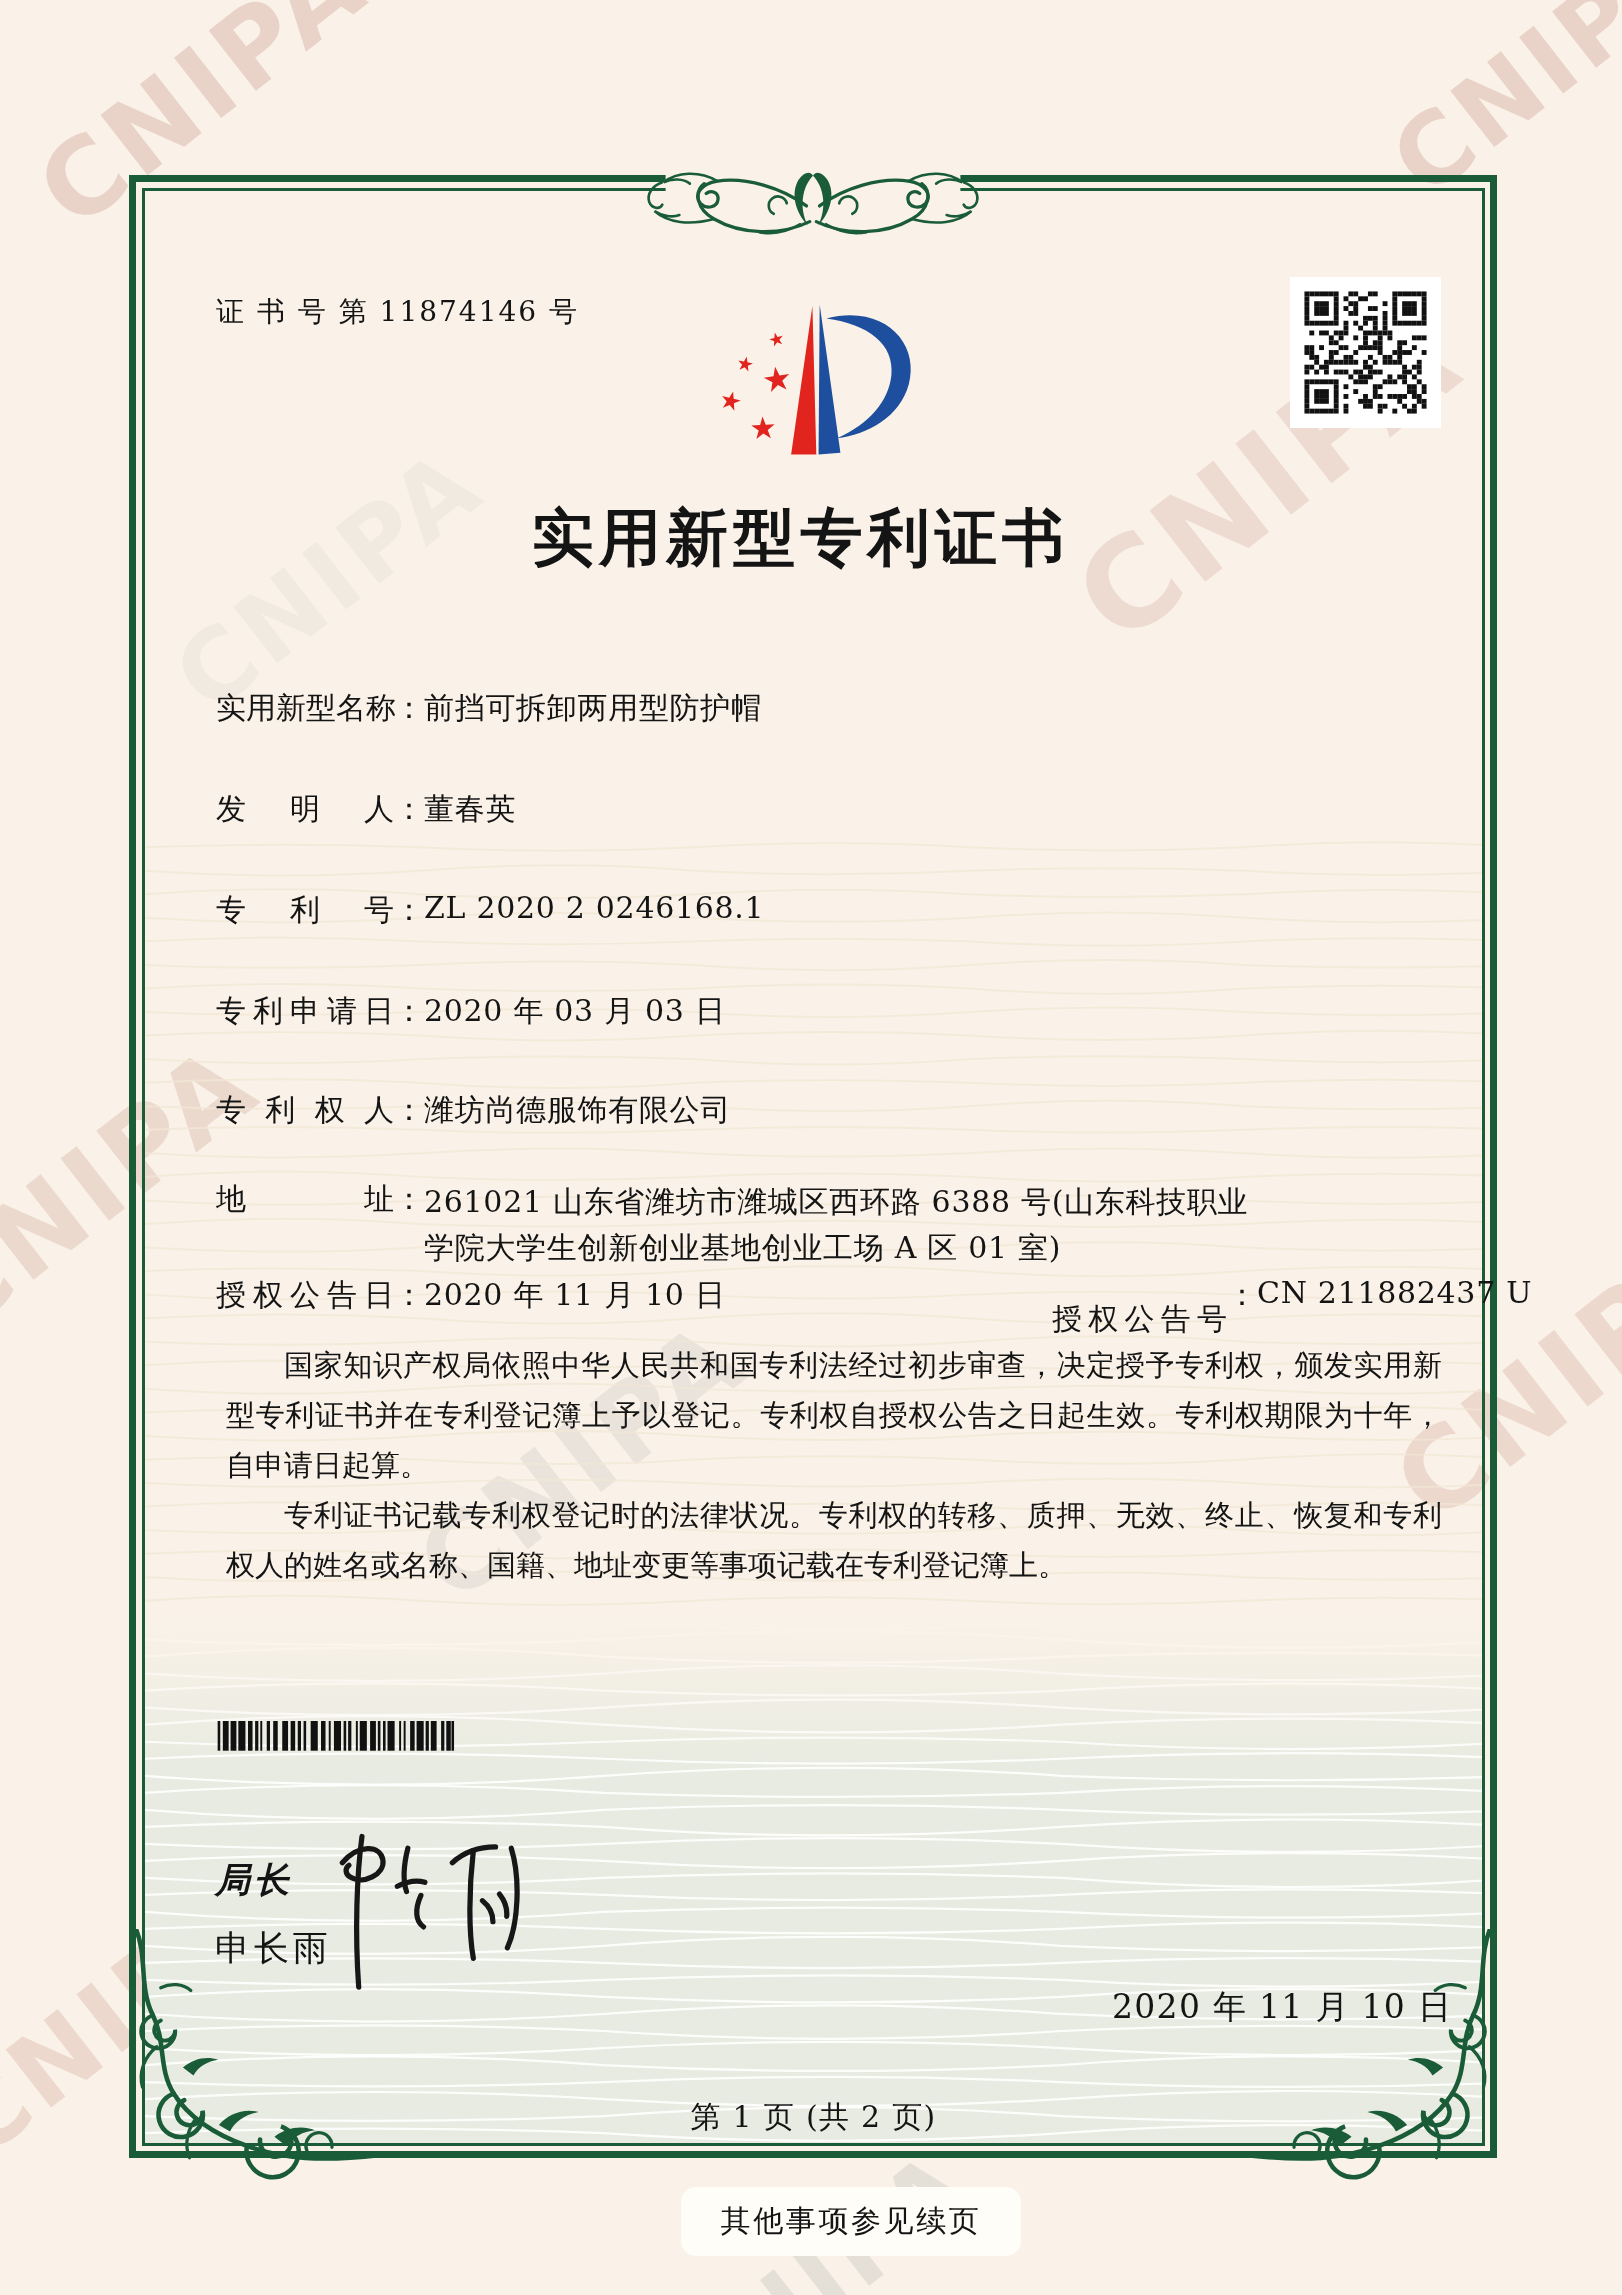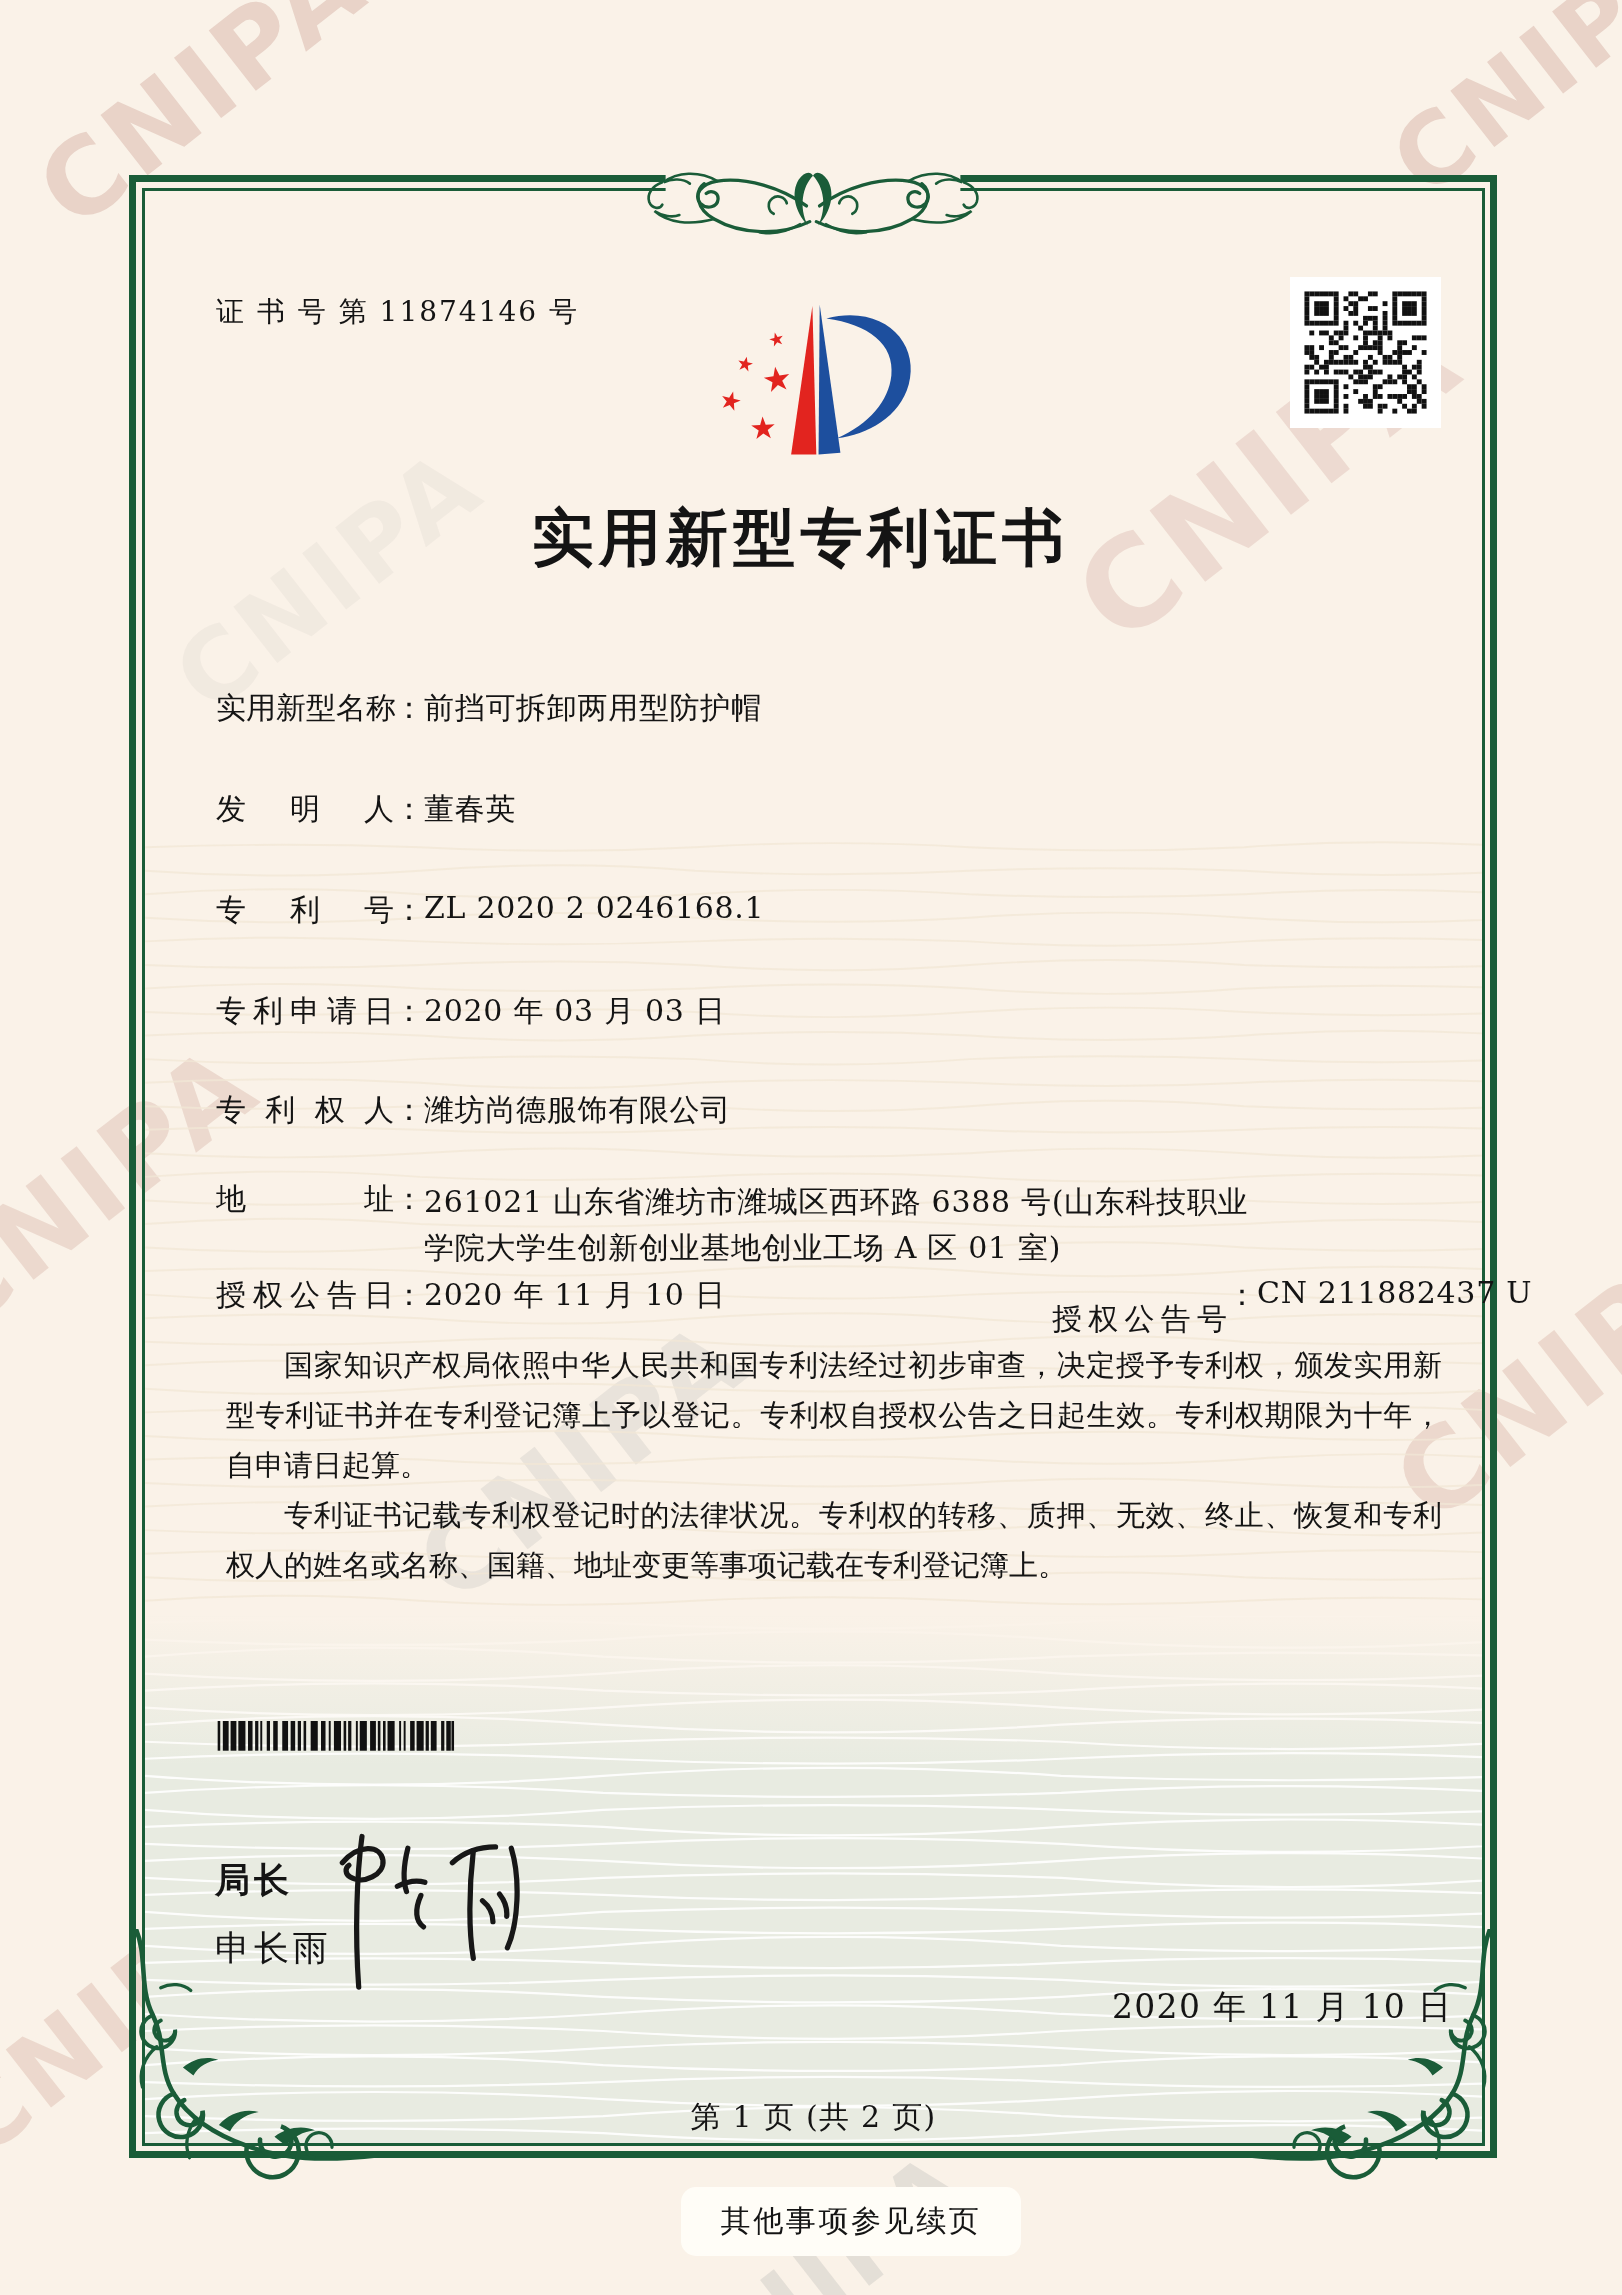--- a/index.html
+++ b/index.html
@@ -54,21 +54,21 @@
     vertical-align:top;
     margin-top:24px;
   }
   
   .paras{
     position:absolute;left:226px;top:1340px;width:1216px;
     font-size:29px;line-height:50px;text-align:justify;
   }
   .paras p{margin:0;text-indent:58px;}
   
-  .sig-role{position:absolute;left:215px;top:1857px;font-size:35px;font-weight:600;letter-spacing:3.9px;}
+  .sig-role{position:absolute;left:215px;top:1857px;font-size:35px;font-weight:600;letter-spacing:3.9px;font-style:italic;}
   .sig-name{position:absolute;left:215px;top:1925px;font-size:35px;font-weight:400;letter-spacing:3.9px;}
   .issue-date{position:absolute;left:1112px;top:1985px;font-size:33px;letter-spacing:1.3px;}
   .page-no{position:absolute;left:145px;top:2097px;width:1337px;text-align:center;font-size:30px;letter-spacing:1.3px;}
   .footer-strip{
     position:absolute;left:681px;top:2187px;width:340px;height:69px;
     background:#fffdf7;display:flex;align-items:center;justify-content:center;border-radius:15px;
   }
   .footer-note{font-size:30px;letter-spacing:2.6px;}
   svg{display:block;}
 </style>

